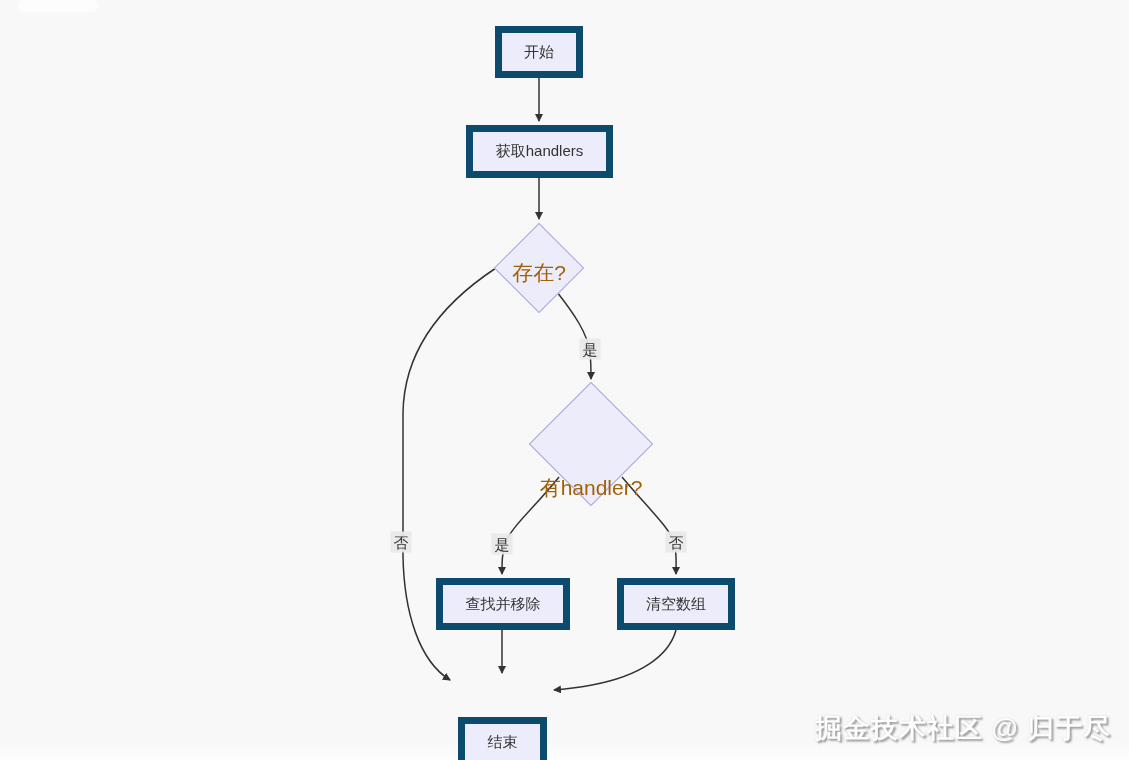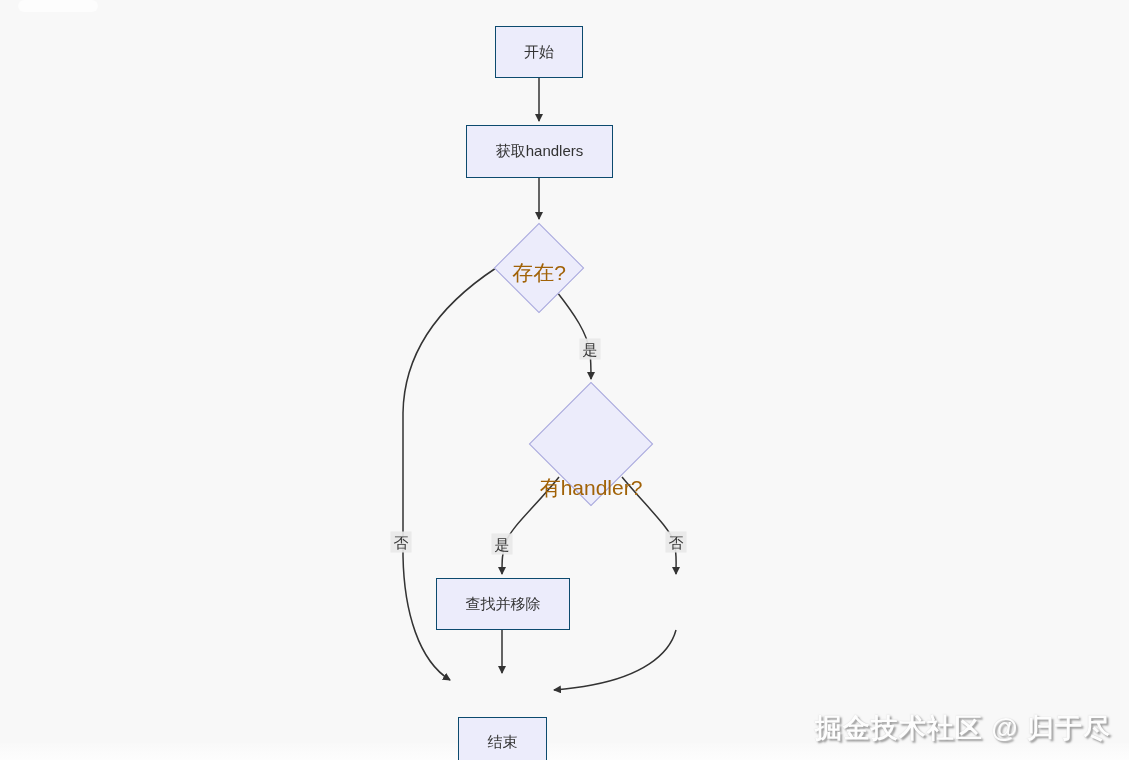--- a/index.html
+++ b/index.html
@@ -23,21 +23,21 @@
     left: 0;
     top: 0;
   }
   .node {
     position: absolute;
     display: flex;
     align-items: center;
     justify-content: center;
     box-sizing: border-box;
     background: #ececfb;
-    border: 1px solid #0c4a6e;
+    border: 7px solid #0c4a6e;
     color: #333333;
     font-size: 15px;
     text-align: center;
     z-index: 3;
   }
   .node-start        { left: 495px; top: 26px;  width: 88px;  height: 52px; }
   .node-get-handlers { left: 466px; top: 125px; width: 147px; height: 53px; }
   .node-find-remove  { left: 436px; top: 578px; width: 134px; height: 52px; }
   .node-clear-array  { left: 617px; top: 578px; width: 118px; height: 52px; }
   .node-end          { left: 458px; top: 677px; width: 89px;  height: 51px; margin-top: 40px; }
@@ -148,20 +148,23 @@
   <div class="diamond-shape diamond-exists"></div>
   <div class="diamond-label diamond-label-exists">存在?</div>
 
   <div class="diamond-shape diamond-has-handler"></div>
   <div class="diamond-label diamond-label-has-handler">有handler?</div>
 
   <div class="node node-find-remove">
     <span>查找并移除</span>
   </div>
 
+  <div class="node node-clear-array">
+    <span>清空数组</span>
+  </div>
 
   <div class="node node-end">
     <span>结束</span>
   </div>
 
   <span class="edge-label el-exists-yes">是</span>
   <span class="edge-label el-exists-no">否</span>
   <span class="edge-label el-has-handler-yes">是</span>
   <span class="edge-label el-has-handler-no">否</span>
 

